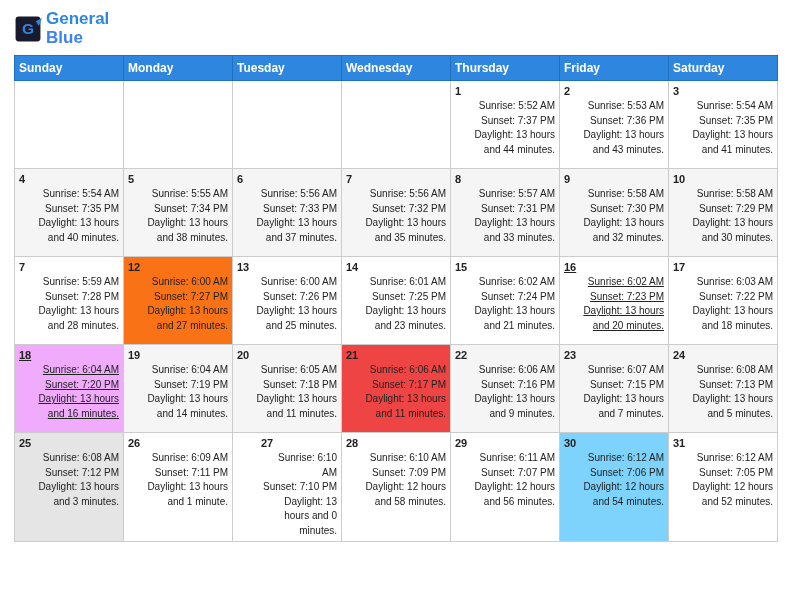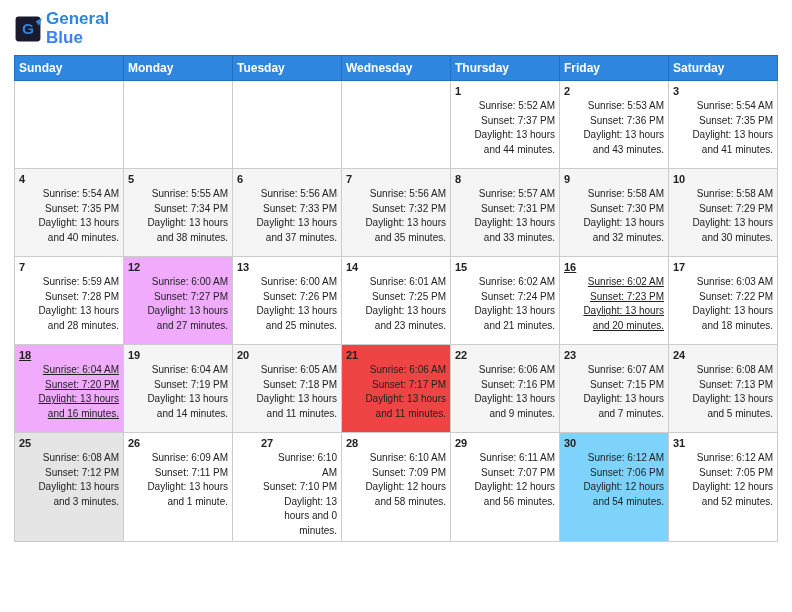--- a/index.html
+++ b/index.html
@@ -178,21 +178,21 @@
           <td style="background: rgb(245, 245, 245);">
             <span class="day-number">10</span>
             <div class="day-info">Sunrise: 5:58 AM<br>Sunset: 7:29 PM<br>Daylight: 13 hours and 30 minutes.</div>
           </td>
         </tr>
         <tr>
           <td style="background: rgb(255, 255, 255);">
             <span class="day-number">7</span>
             <div class="day-info">Sunrise: 5:59 AM<br>Sunset: 7:28 PM<br>Daylight: 13 hours and 28 minutes.</div>
           </td>
-          <td style="background: #f0abfc;">
+          <td style="background: #f97316;">
             <span class="day-number">12</span>
             <div class="day-info">Sunrise: 6:00 AM<br>Sunset: 7:27 PM<br>Daylight: 13 hours and 27 minutes.</div>
           </td>
           <td style="background: rgb(255, 255, 255);">
             <span class="day-number">13</span>
             <div class="day-info">Sunrise: 6:00 AM<br>Sunset: 7:26 PM<br>Daylight: 13 hours and 25 minutes.</div>
           </td>
           <td style="background: rgb(255, 255, 255);">
             <span class="day-number">14</span>
             <div class="day-info">Sunrise: 6:01 AM<br>Sunset: 7:25 PM<br>Daylight: 13 hours and 23 minutes.</div>

